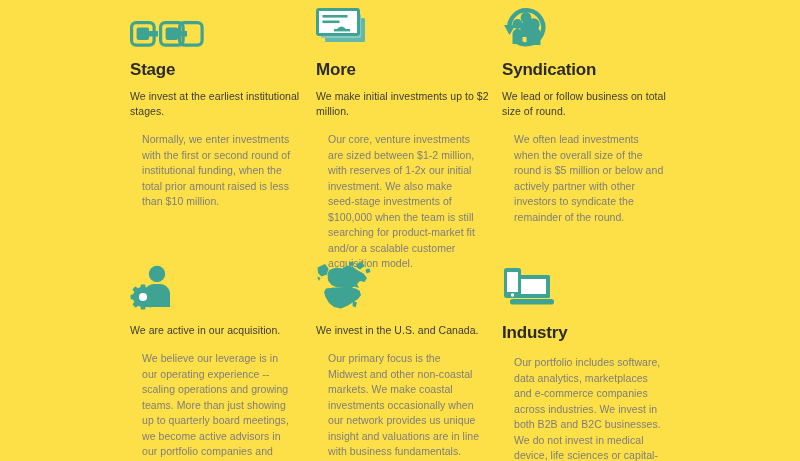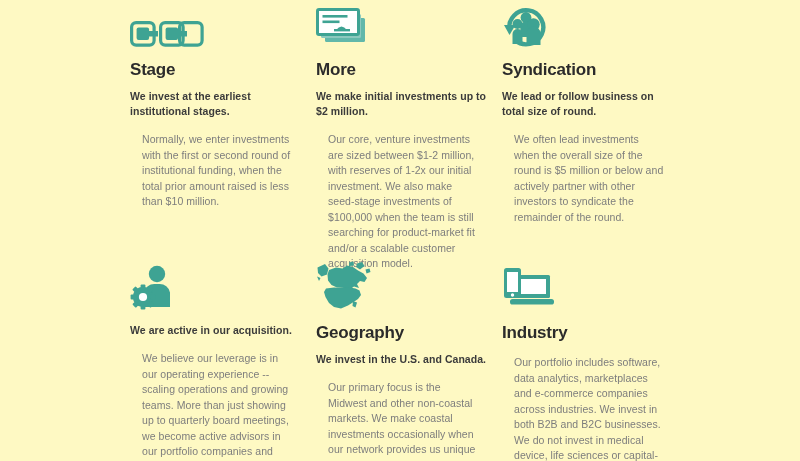--- a/index.html
+++ b/index.html
@@ -13,21 +13,21 @@
     height: 461px;
     overflow: hidden;
     font-family: "Liberation Sans", sans-serif;
     -webkit-font-smoothing: antialiased;
   }
 
   #page {
     position: relative;
     width: 800px;
     height: 461px;
-    background: #fef9c3;
+    background: #fde047;
     box-sizing: border-box;
     padding: 0 120px 0 130px;
   }
 
   .row {
     display: grid;
     grid-template-columns: 186px 186px 186px;
   }
 
   .row-top { height: 255px; }
@@ -57,21 +57,21 @@
     line-height: 20px;
     font-weight: bold;
     color: #2b2b2b;
     letter-spacing: -0.2px;
   }
 
   .card-sub {
     margin: 0 0 13px 0;
     font-size: 10.5px;
     line-height: 15px;
-    font-weight: bold;
+    font-weight: normal;
     color: #3b3b3b;
     letter-spacing: 0.05px;
   }
 
   .card-body {
     margin: 12px;
     font-size: 10.5px;
     line-height: 15.5px;
     font-weight: normal;
     color: #7d7d7d;
@@ -176,21 +176,20 @@
             <path d="M33 1.5 L37.5 0.5 L38 4.5 L33.5 5 Z"></path>
 
             <path d="M13 9 L20 6.5 L26.5 7.5 L31 4.5 L37 6 L42 9.5 L47.5 12.5 L51 17 L48.5 21 L44 20 L41 23 L43 27 L38 25.5 L34.5 28 L28 27 L21 26.5 L15.5 24 L12 19.5 L11.5 13.5 Z"></path>
 
             <path d="M10 27.5 L18 26.5 L27 27 L34 26.5 L39.5 27.5 L43.5 29.5 L45 34 L42 38 L37.5 41 L32 44.5 L25 47.5 L18 46 L13 42 L9.5 36 L8 31 Z"></path>
 
             <path d="M37 40 L41 41.5 L39.5 46.5 L36.5 45 Z"></path>
           </g>
         </svg>
       </div>
-      <h2 class="card-title">Geography</h2>
       <p class="card-sub">We invest in the U.S. and Canada.</p>
       <p class="card-body">Our primary focus is the Midwest and other non-coastal markets. We make coastal investments occasionally when our network provides us unique insight and valuations are in line with business fundamentals.</p>
     </div>
 
     <div class="card">
       <div class="icon-wrap">
         <svg width="52" height="46" viewBox="0 0 52 46" aria-hidden="true">
 
           <rect x="15" y="10" width="33" height="23" rx="1.5" fill="#3ea393"></rect>
           <rect x="19" y="14" width="25" height="15" fill="#ffffff"></rect>

